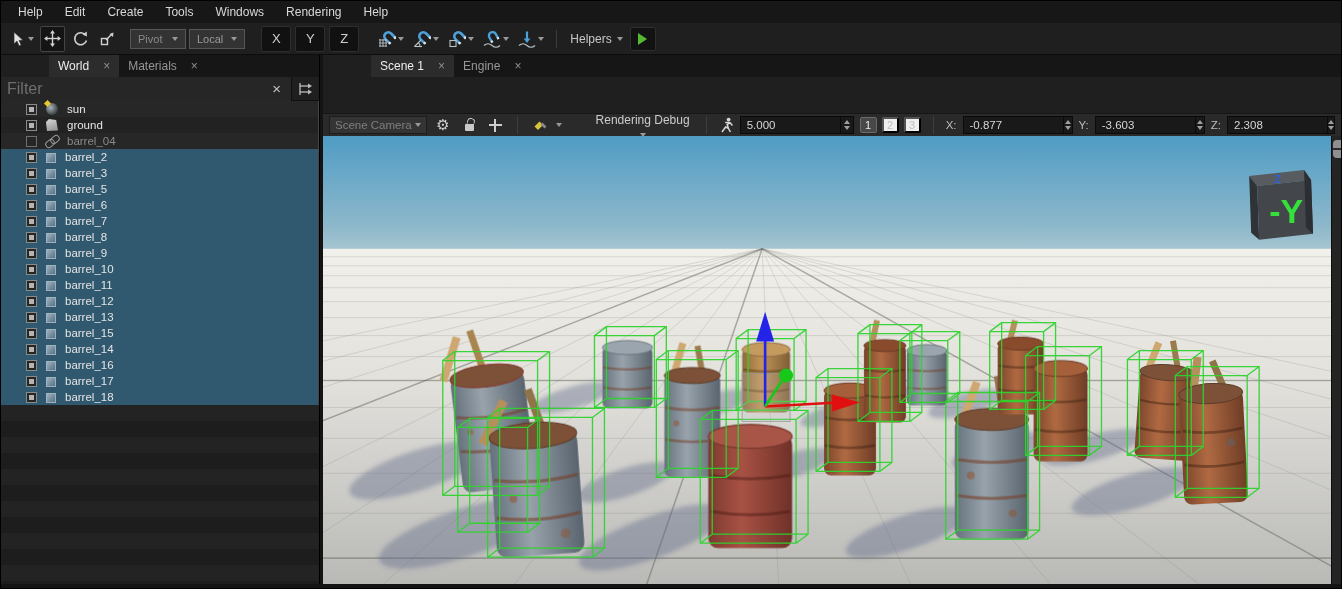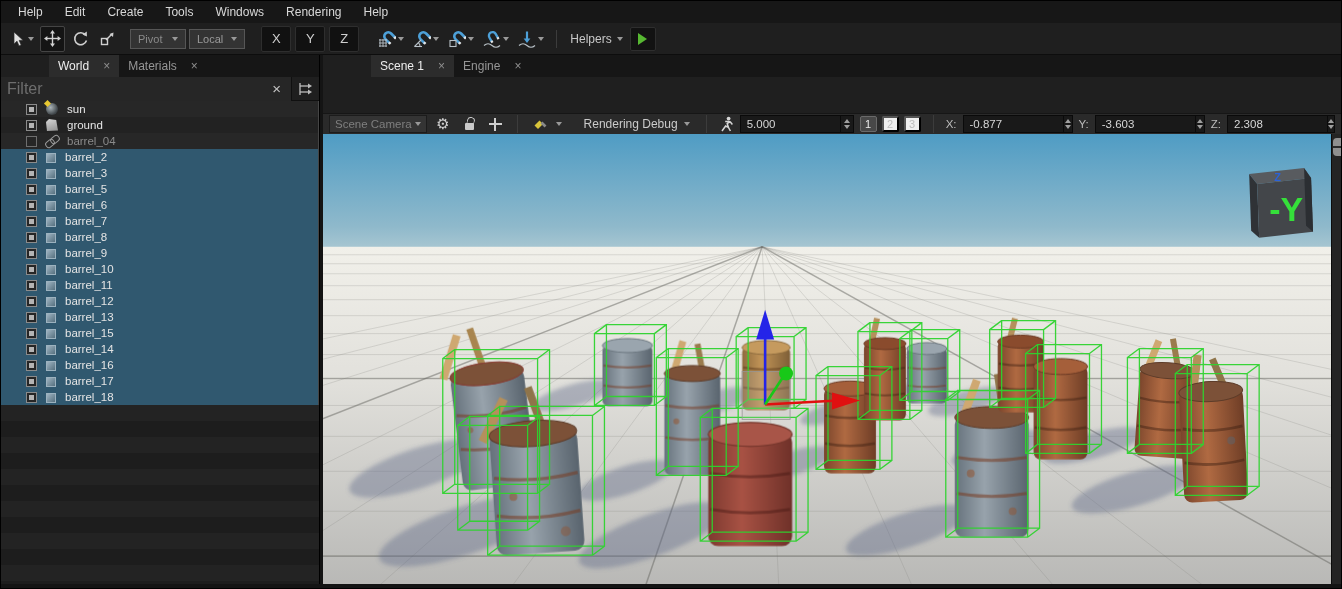--- a/index.html
+++ b/index.html
@@ -76,21 +76,21 @@
                display:flex; align-items:center; justify-content:space-between; padding:0 5px; font-size:11.5px; }
   .vp-icon { width:20px; height:20px; display:flex; align-items:center; justify-content:center; }
   .glyph { font-family:"DejaVu Sans", sans-serif; color:#cdcdcd; font-size:15px; line-height:1; }
   .lock { width:9px; height:7px; background:#c9c9c9; border-radius:1px; position:relative; margin-top:5px; }
   .lock::before { content:""; position:absolute; top:-6px; left:2px; width:6px; height:6px;
                   border:1.7px solid #c9c9c9; border-bottom:none; border-radius:4px 4px 0 0; transform:rotate(14deg); }
   .plus-ic { position:relative; width:13px; height:13px; }
   .plus-ic::before { content:""; position:absolute; left:5.5px; top:0; width:2px; height:13px; background:#cfcfcf; }
   .plus-ic::after  { content:""; position:absolute; top:5.5px; left:0; width:13px; height:2px; background:#cfcfcf; }
   .vp-right { margin-left:auto; display:flex; align-items:center; gap:6px; }
-  .rd-drop { display:flex; align-items:center; gap:6px; color:#cbcbcb; padding:0 4px; }
+  .rd-drop { display:flex; align-items:center; gap:6px; color:#cbcbcb; padding:0 4px;flex-direction:column; }
   .numfield { display:flex; align-items:center; background:#191919; border:1px solid #0a0a0a; height:18px;gap:47px; }
   .numfield .val { padding:0 6px; color:#d6d6d6; font-size:11.5px; min-width:52px; }
   .spin { width:13px; height:16px; border-left:1px solid #0a0a0a; display:flex; flex-direction:column;
           align-items:center; justify-content:center; gap:2px; }
   .spin i { width:0; height:0; border-left:3px solid transparent; border-right:3px solid transparent; display:block;}
   .spin .up { border-bottom:4px solid #9f9f9f; }
   .spin .dn { border-top:4px solid #9f9f9f; }
   .cam-idx { width:17px; height:16px; display:flex; align-items:center; justify-content:center;
              color:#bdbdbd; font-size:11px; border-radius:2px; }
   .cam-idx.active { background:#484848; border:1px solid #6a6a6a; color:#ececec; }

